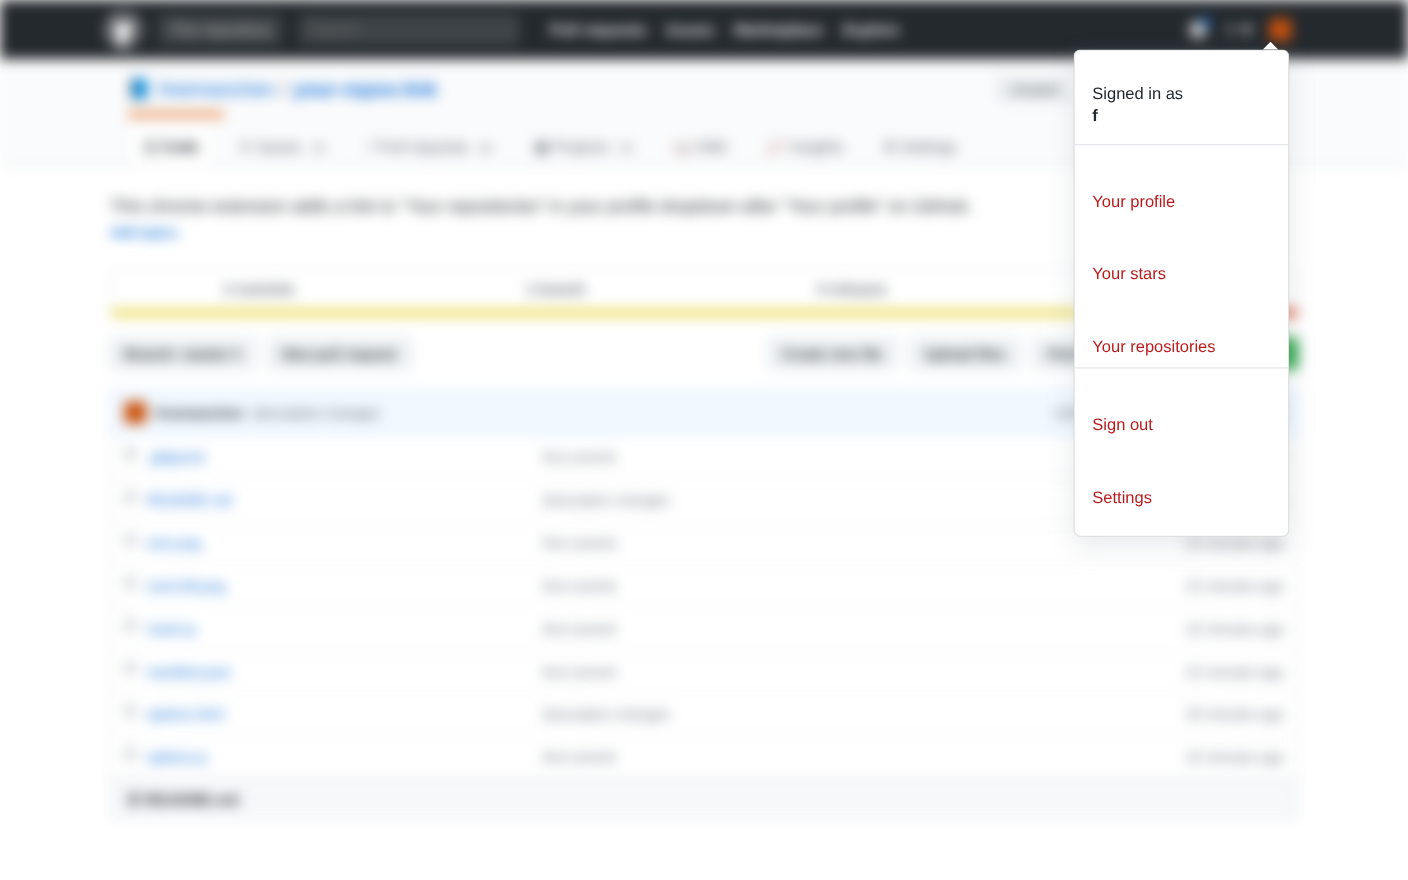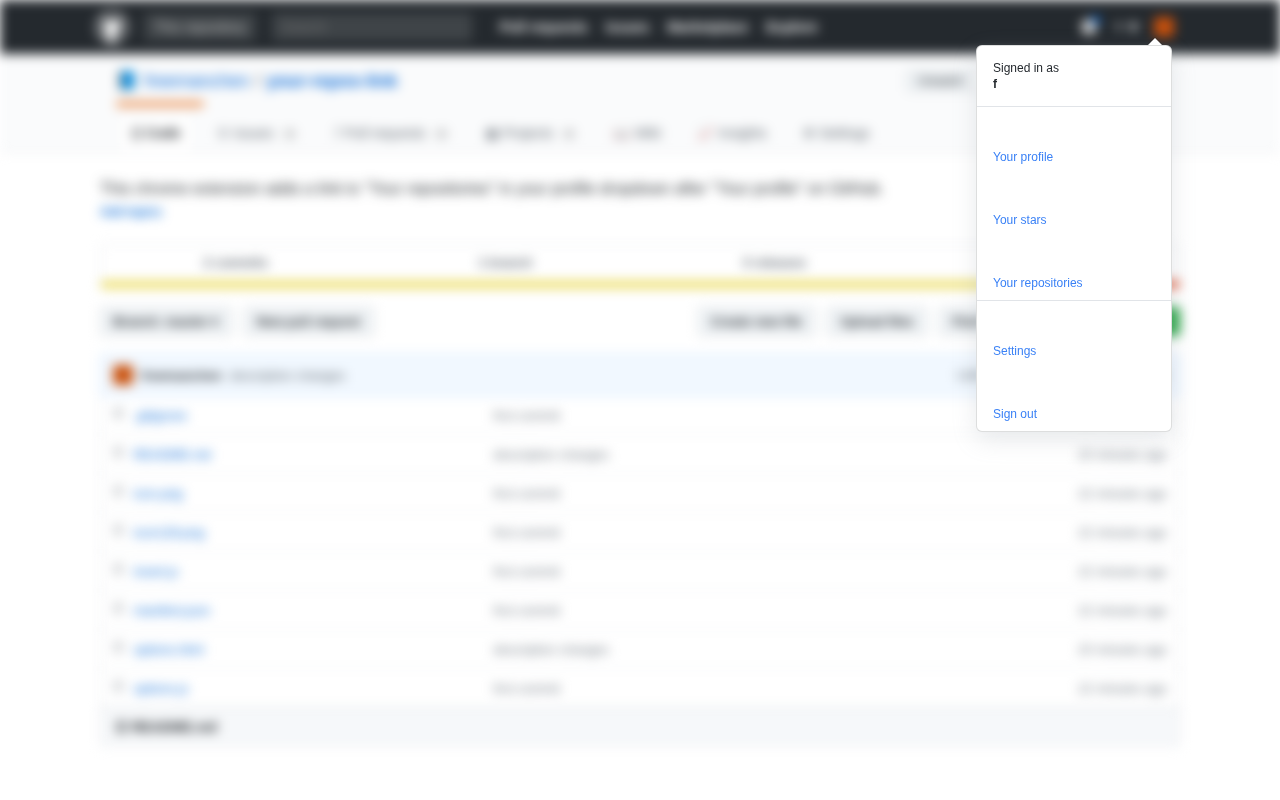--- a/index.html
+++ b/index.html
@@ -54,26 +54,26 @@
   .file-row { display: flex; padding: 8px 12px; font-size: 13px; border-bottom: 1px solid #eaecef; align-items: center; }
   .file-row .ico { color: #6a737d; margin-right: 10px; }
   .file-row .name { color: #0366d6; width: 360px; }
   .file-row .msg { color: #6a737d; flex: 1; }
   .file-row .time { color: #6a737d; }
   .readme-hdr { background: #f6f8fa; border: 1px solid #e1e4e8; border-top: none; padding: 10px 14px; font-weight: 600; font-size: 14px; color: #24292e; border-radius: 0 0 3px 3px; }
 
   
   .dropdown-wrap { position: absolute; top: 45px; right: 108px; filter: none; z-index: 100; }
   .caret { position: absolute; top: -7px; right: 10px; width: 0; height: 0; border-left: 7px solid transparent; border-right: 7px solid transparent; border-bottom: 7px solid #fff; filter: drop-shadow(0 -1px 0 rgba(0,0,0,.15)); }
-  .dropdown { background: #fff; border: 1px solid rgba(27,31,35,.15); border-radius: 6px; box-shadow: 0 8px 24px rgba(140,149,159,.2); min-width: 196px; padding: 4px 0; font-size: 12px; color: #24292e; }
+  .dropdown { background: #fff; border: 1px solid rgba(27,31,35,.15); border-radius: 6px; box-shadow: 0 8px 24px rgba(140,149,159,.2); min-width: 196px; padding: 20px 0; font-size: 15px; color: #24292e; }
   .dd-head { padding: 10px 16px 10px; line-height: 1.35; }
   .dd-head .bold { font-weight: 400; }
   .dd-user { font-weight: 600; }
   .divider { height: 1px; background: #e1e4e8; margin: 4px 0; }
-  .dd-item { display: block; padding: 6px 16px; color: #3b82f6; text-decoration: none; cursor: pointer; margin-top: 37px; }
+  .dd-item { display: block; padding: 6px 16px; color: #b91c1c; text-decoration: none; cursor: pointer; margin-top: 37px; }
 </style>
 </head>
 <body>
 
 <div class="blur-layer">
   <div class="header">
     <div class="logo">
       <svg viewBox="0 0 16 16">
           <path d="M8 0C3.58 0 0 3.58 0 8c0 3.54 2.29 6.53 5.47 7.59.4.07.55-.17.55-.38 0-.19-.01-.82-.01-1.49-2.01.37-2.53-.49-2.69-.94-.09-.23-.48-.94-.82-1.13-.28-.15-.68-.52-.01-.53.63-.01 1.08.58 1.23.82.72 1.21 1.87.87 2.33.66.07-.52.28-.87.51-1.07-1.78-.2-3.64-.89-3.64-3.95 0-.87.31-1.59.82-2.15-.08-.2-.36-1.02.08-2.12 0 0 .67-.21 2.2.82a7.56 7.56 0 0 1 4 0c1.53-1.04 2.2-.82 2.2-.82.44 1.1.16 1.92.08 2.12.51.56.82 1.27.82 2.15 0 3.07-1.87 3.75-3.65 3.95.29.25.54.73.54 1.48 0 1.07-.01 1.93-.01 2.2 0 .21.15.46.55.38A8.013 8.013 0 0 0 16 8c0-4.42-3.58-8-8-8z"></path>
         </svg>
@@ -219,16 +219,16 @@
   <div class="dropdown">
     <div class="dd-head">
       <span class="bold">Signed in as</span><br>
       <span class="dd-user">f</span>
     </div>
     <div class="divider"></div>
     <a class="dd-item">Your profile</a>
     <a class="dd-item">Your stars</a>
     <a class="dd-item">Your repositories</a>
     <div class="divider"></div>
+    <a class="dd-item">Sign out</a>
     <a class="dd-item">Settings</a>
-    <a class="dd-item">Sign out</a>
   </div>
 </div>
 
 </body></html>

